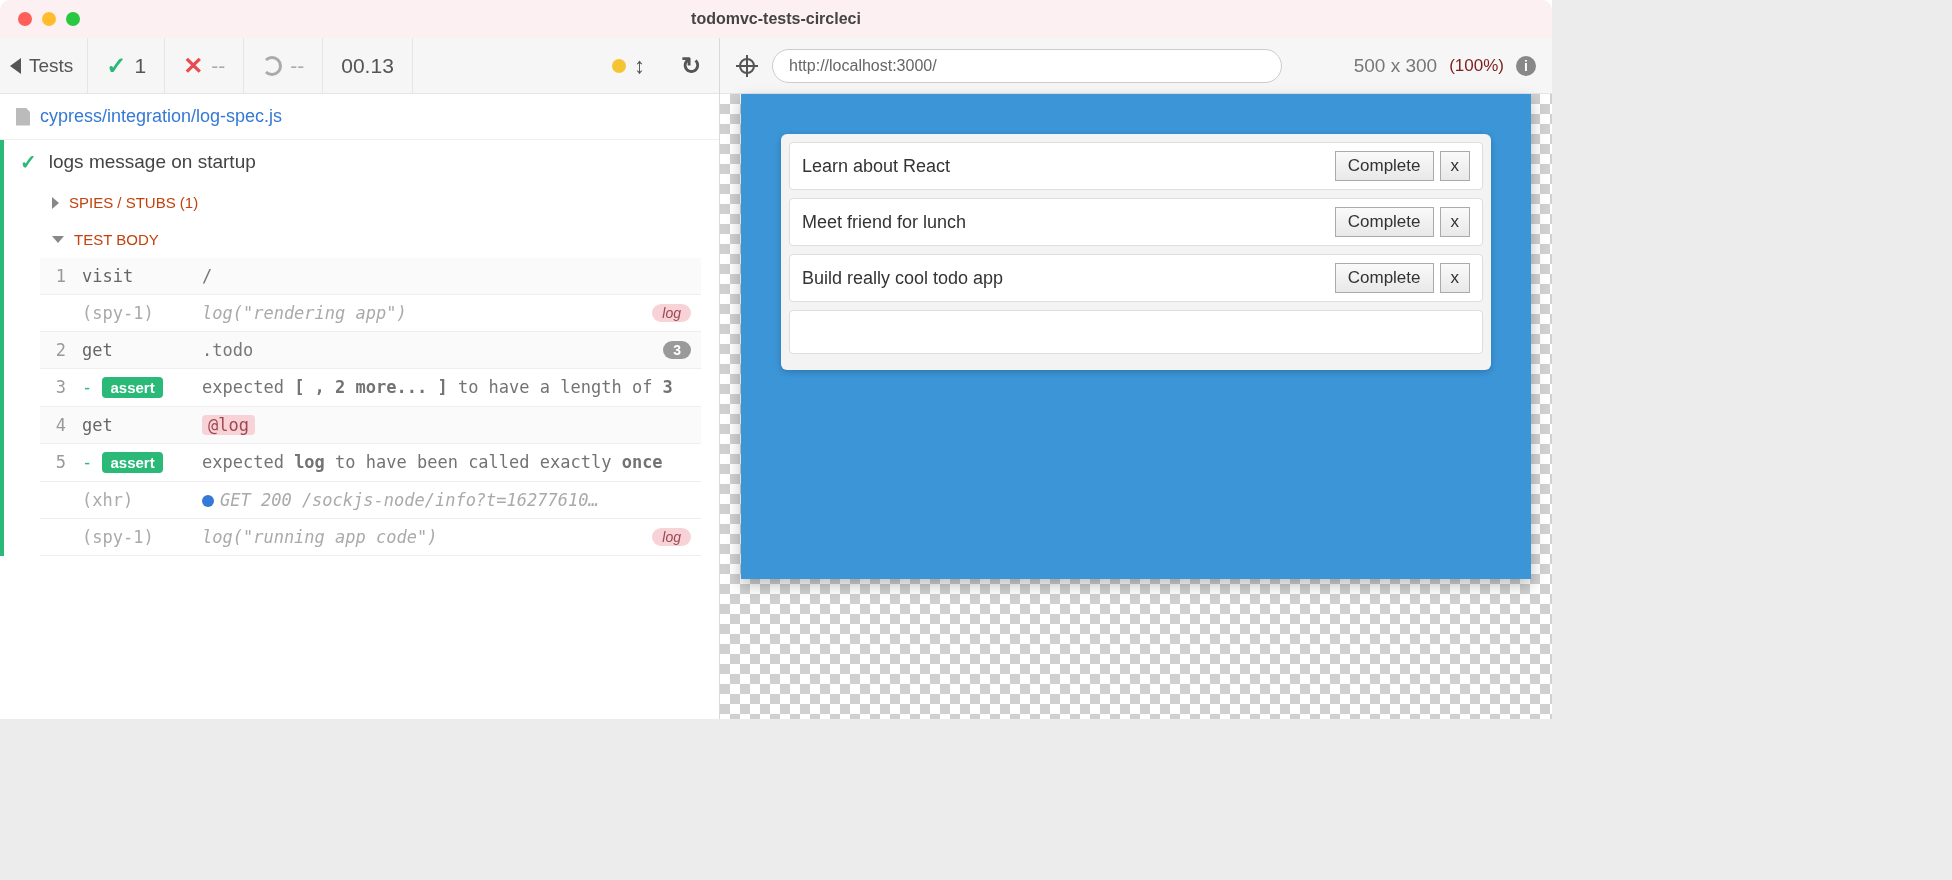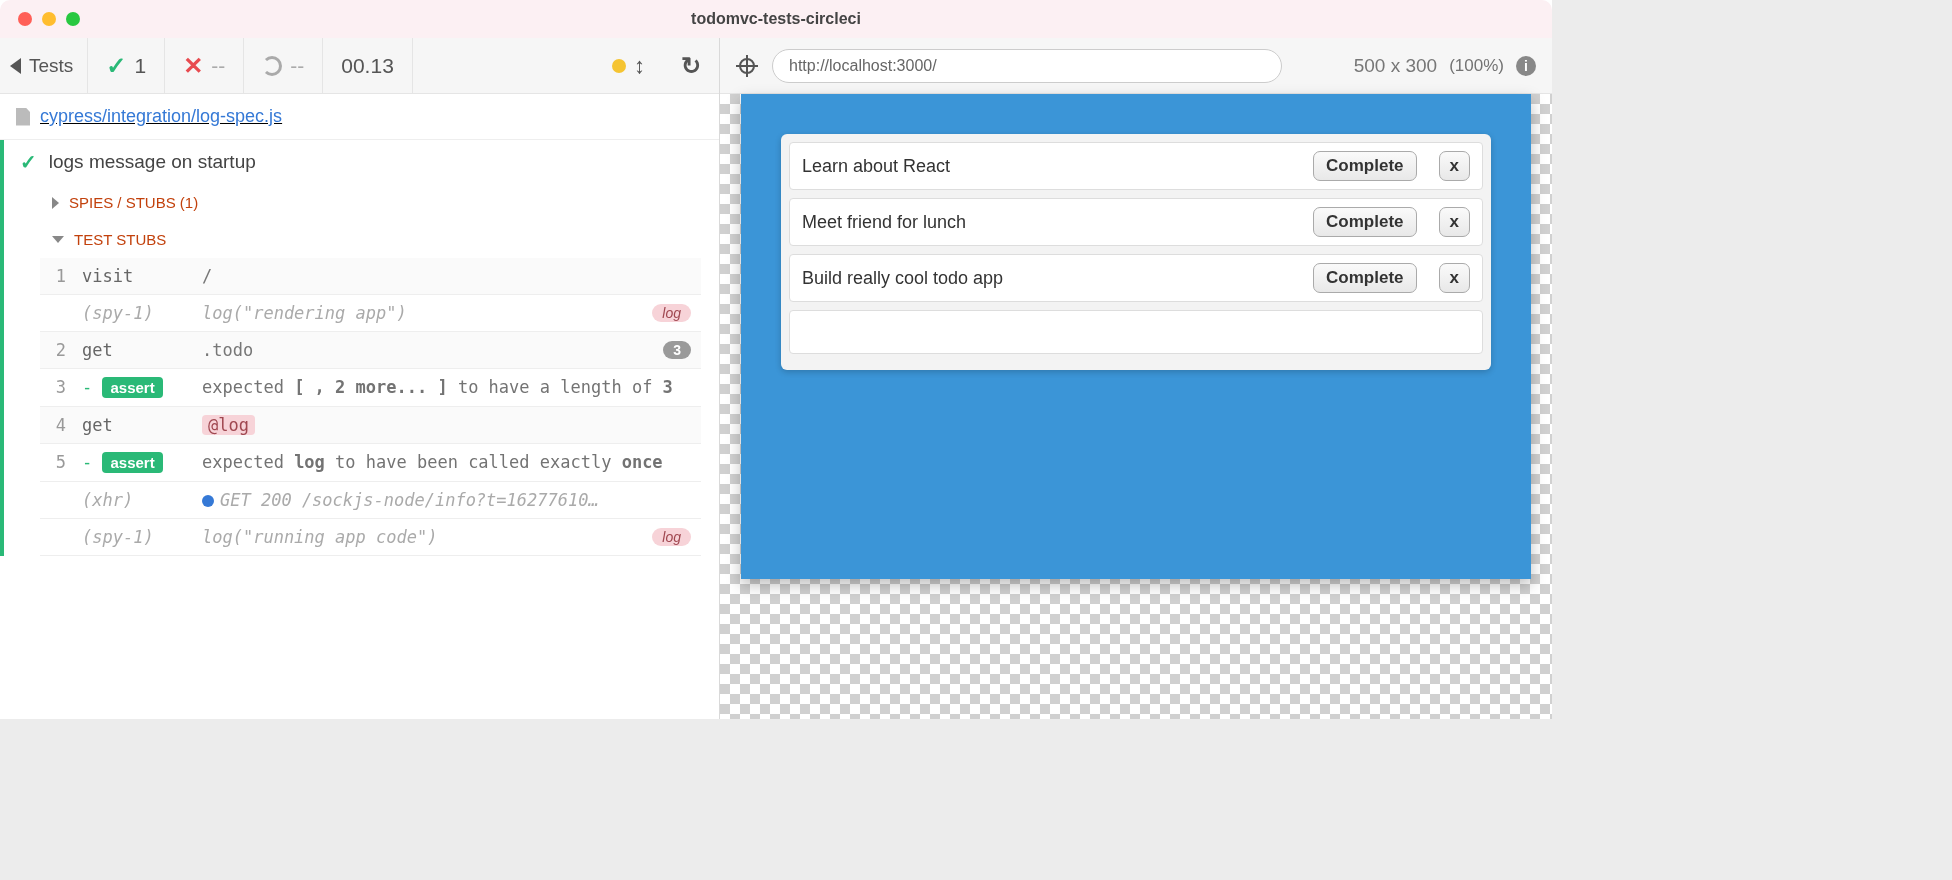--- a/index.html
+++ b/index.html
@@ -93,21 +93,20 @@
   .tb-spacer { flex: 1; border-right: none; }
   .tb-cell.nobr { border-right: none; }
 
   .specbar {
     padding: 12px 16px;
     display: flex;
     align-items: center;
     gap: 10px;
     border-bottom: 1px solid #eee;
     font-size: 18px;
-    text-decoration: underline;
   }
   .file-icon { width: 14px; height: 18px; background: #bbb; clip-path: polygon(0 0, 70% 0, 100% 25%, 100% 100%, 0 100%); }
   .speclink { color: #3579d6; cursor: pointer; }
 
   .testtitle {
     padding: 10px 16px;
     display: flex; align-items: center; gap: 12px;
     font-size: 19px;
     color: #444;
     border-left: 4px solid #2ab977;
@@ -147,21 +146,21 @@
   }
   .log td {
     padding: 8px 8px;
     border-bottom: 1px solid #eee;
     vertical-align: top;
   }
   .log tr.shade td { background: #fafafa; }
   .col-num { width: 34px; text-align: right; color: #999; }
   .col-cmd { width: 120px; color: #666; }
   .col-msg { color: #777; position: relative; }
-  .spy { font-style: italic; color: #aaa; }
+  .spy { color: #aaa; }
   .assert-pill {
     display: inline-block;
     background: #2ab977;
     color: #fff;
     border-radius: 4px;
     padding: 2px 8px;
     font-size: 15px; font-weight: 600;
     font-family: -apple-system, sans-serif;
   }
   .assert-msg { color: #737373; }
@@ -214,21 +213,21 @@
     height: 34px;
     border: 1px solid #ccc;
     border-radius: 17px;
     background: #fff;
     display: flex; align-items: center;
     padding: 0 16px;
     font-size: 16px; color: #666;
   }
   .vp-right { margin-left: auto; display: flex; align-items: center; gap: 12px; }
   .dims { font-size: 19px; }
-  .pct { font-size: 17px; color: #737373; }
+  .pct { font-size: 17px; color: #7f1d1d; }
   .info-icon {
     width: 20px; height: 20px; border-radius: 50%; background: #888; color: #fff;
     display: flex; align-items: center; justify-content: center; font-size: 14px; font-weight: 700;
   }
 
   .viewport {
     flex: 1;
     background-image:
       linear-gradient(45deg,#d0d0d0 25%,transparent 25%),
       linear-gradient(-45deg,#d0d0d0 25%,transparent 25%),
@@ -262,27 +261,26 @@
     display: flex;
     align-items: center;
     font-size: 18px;
     color: #333;
   }
   .todo-row.empty { height: 44px; background: #fff; }
   .todo-text { flex: 1; }
   .btn {
     background: linear-gradient(#fafafa,#e8e8e8);
     border: 1px solid #aaa;
-    border-radius: 7px;
+    border-radius: 0;
     padding: 4px 12px;
     font-size: 17px;
-    margin-left: 22px;
+    margin-left: 6px;
     cursor: pointer;
     color: #333;
-    font-weight: bold;
   }
   .btn.small { padding: 4px 10px; }
 </style>
 </head>
 <body>
 
 <div class="window">
   <div class="titlebar">
     <div class="traffic-lights">
       <div class="tl tl-red"></div>
@@ -335,21 +333,21 @@
         <span>logs message on startup</span>
       </div>
 
       <div class="section-hdr">
         <span class="caret-right"></span>
         <span>SPIES / STUBS (1)</span>
       </div>
 
       <div class="section-hdr">
         <span class="caret-down"></span>
-        <span>TEST STUBS</span>
+        <span>TEST BODY</span>
       </div>
 
       <div class="log">
         <table>
           <tbody id="log-body">
               <tr class="shade">
                 <td class="col-num">1</td>
                 <td class="col-cmd">visit</td>
                 <td class="col-msg">/</td>
               </tr>

